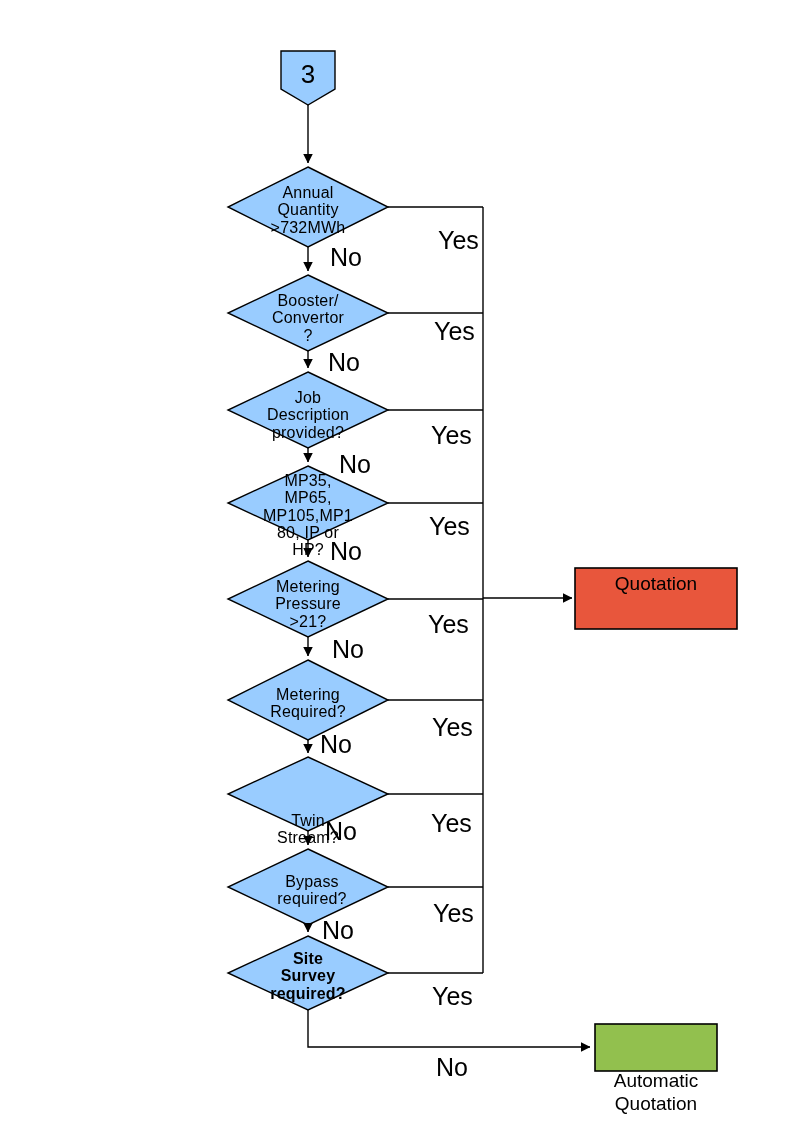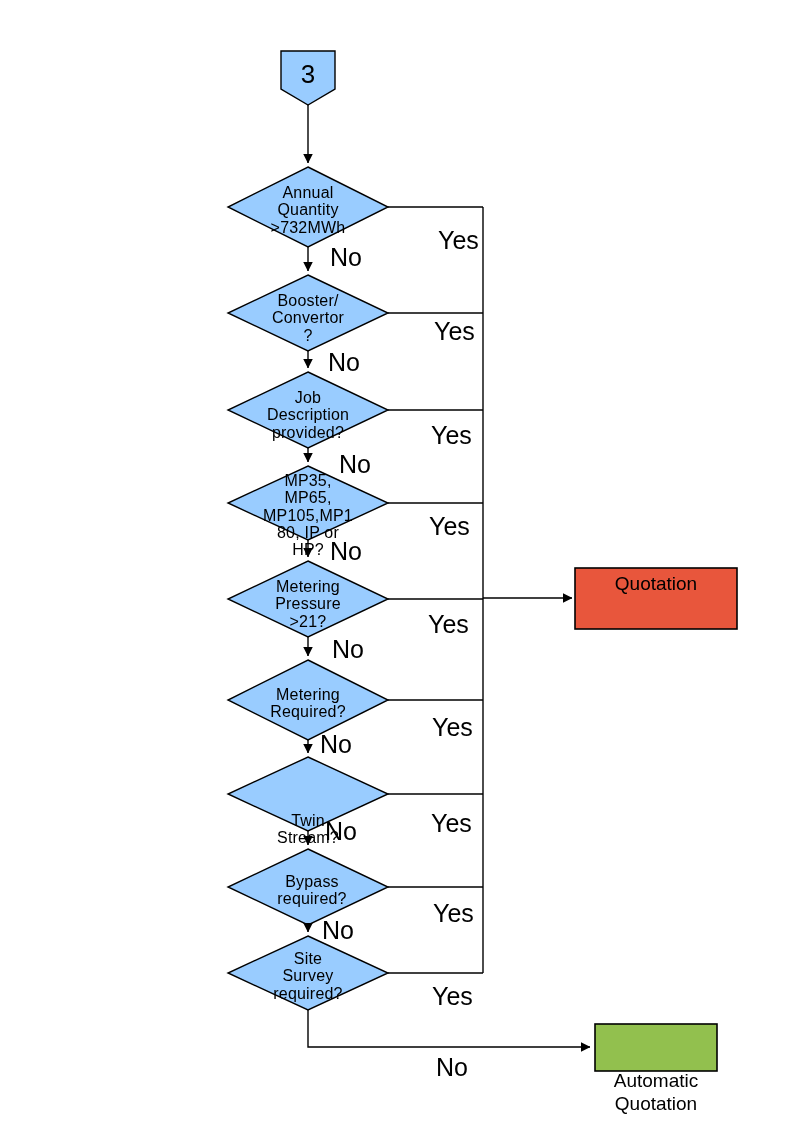--- a/index.html
+++ b/index.html
@@ -111,21 +111,21 @@
 <div class="node-text diamond-text" style="left:233px; top:472px; width:150px;"><div>MP35,</div><div>MP65,</div><div>MP105,MP1</div><div>80, IP or</div><div>HP?</div></div>
 
 <div class="node-text diamond-text" style="left:233px; top:578px; width:150px;"><div>Metering</div><div>Pressure</div><div>&gt;21?</div></div>
 
 <div class="node-text diamond-text" style="left:233px; top:686px; width:150px;"><div>Metering</div><div>Required?</div></div>
 
 <div class="node-text diamond-text" style="left:233px; top:780px; width:150px;margin-top:32px;"><div>Twin</div><div>Stream?</div></div>
 
 <div class="node-text diamond-text" style="left:237px; top:873px; width:150px;"><div>Bypass</div><div>required?</div></div>
 
-<div class="node-text diamond-text" style="left:233px; top:950px; width:150px;"><div>Site</div><div>Survey</div><div>required?</div></div>
+<div class="node-text diamond-text" style="left:233px; top:950px; width:150px;font-weight:bold;"><div>Site</div><div>Survey</div><div>required?</div></div>
 
 <div class="node-text box-text" style="left:575px; top:573px; width:162px;"><div>Quotation</div></div>
 
 <div class="node-text box-text" style="left:595px; top:1070px; width:122px;"><div>Automatic</div><div>Quotation</div></div>
 
 <div class="edge-label" style="left:330px; top:243px;">No</div>
 <div class="edge-label" style="left:328px; top:348px;">No</div>
 <div class="edge-label" style="left:339px; top:450px;">No</div>
 <div class="edge-label" style="left:330px; top:537px;">No</div>
 <div class="edge-label" style="left:332px; top:635px;">No</div>

